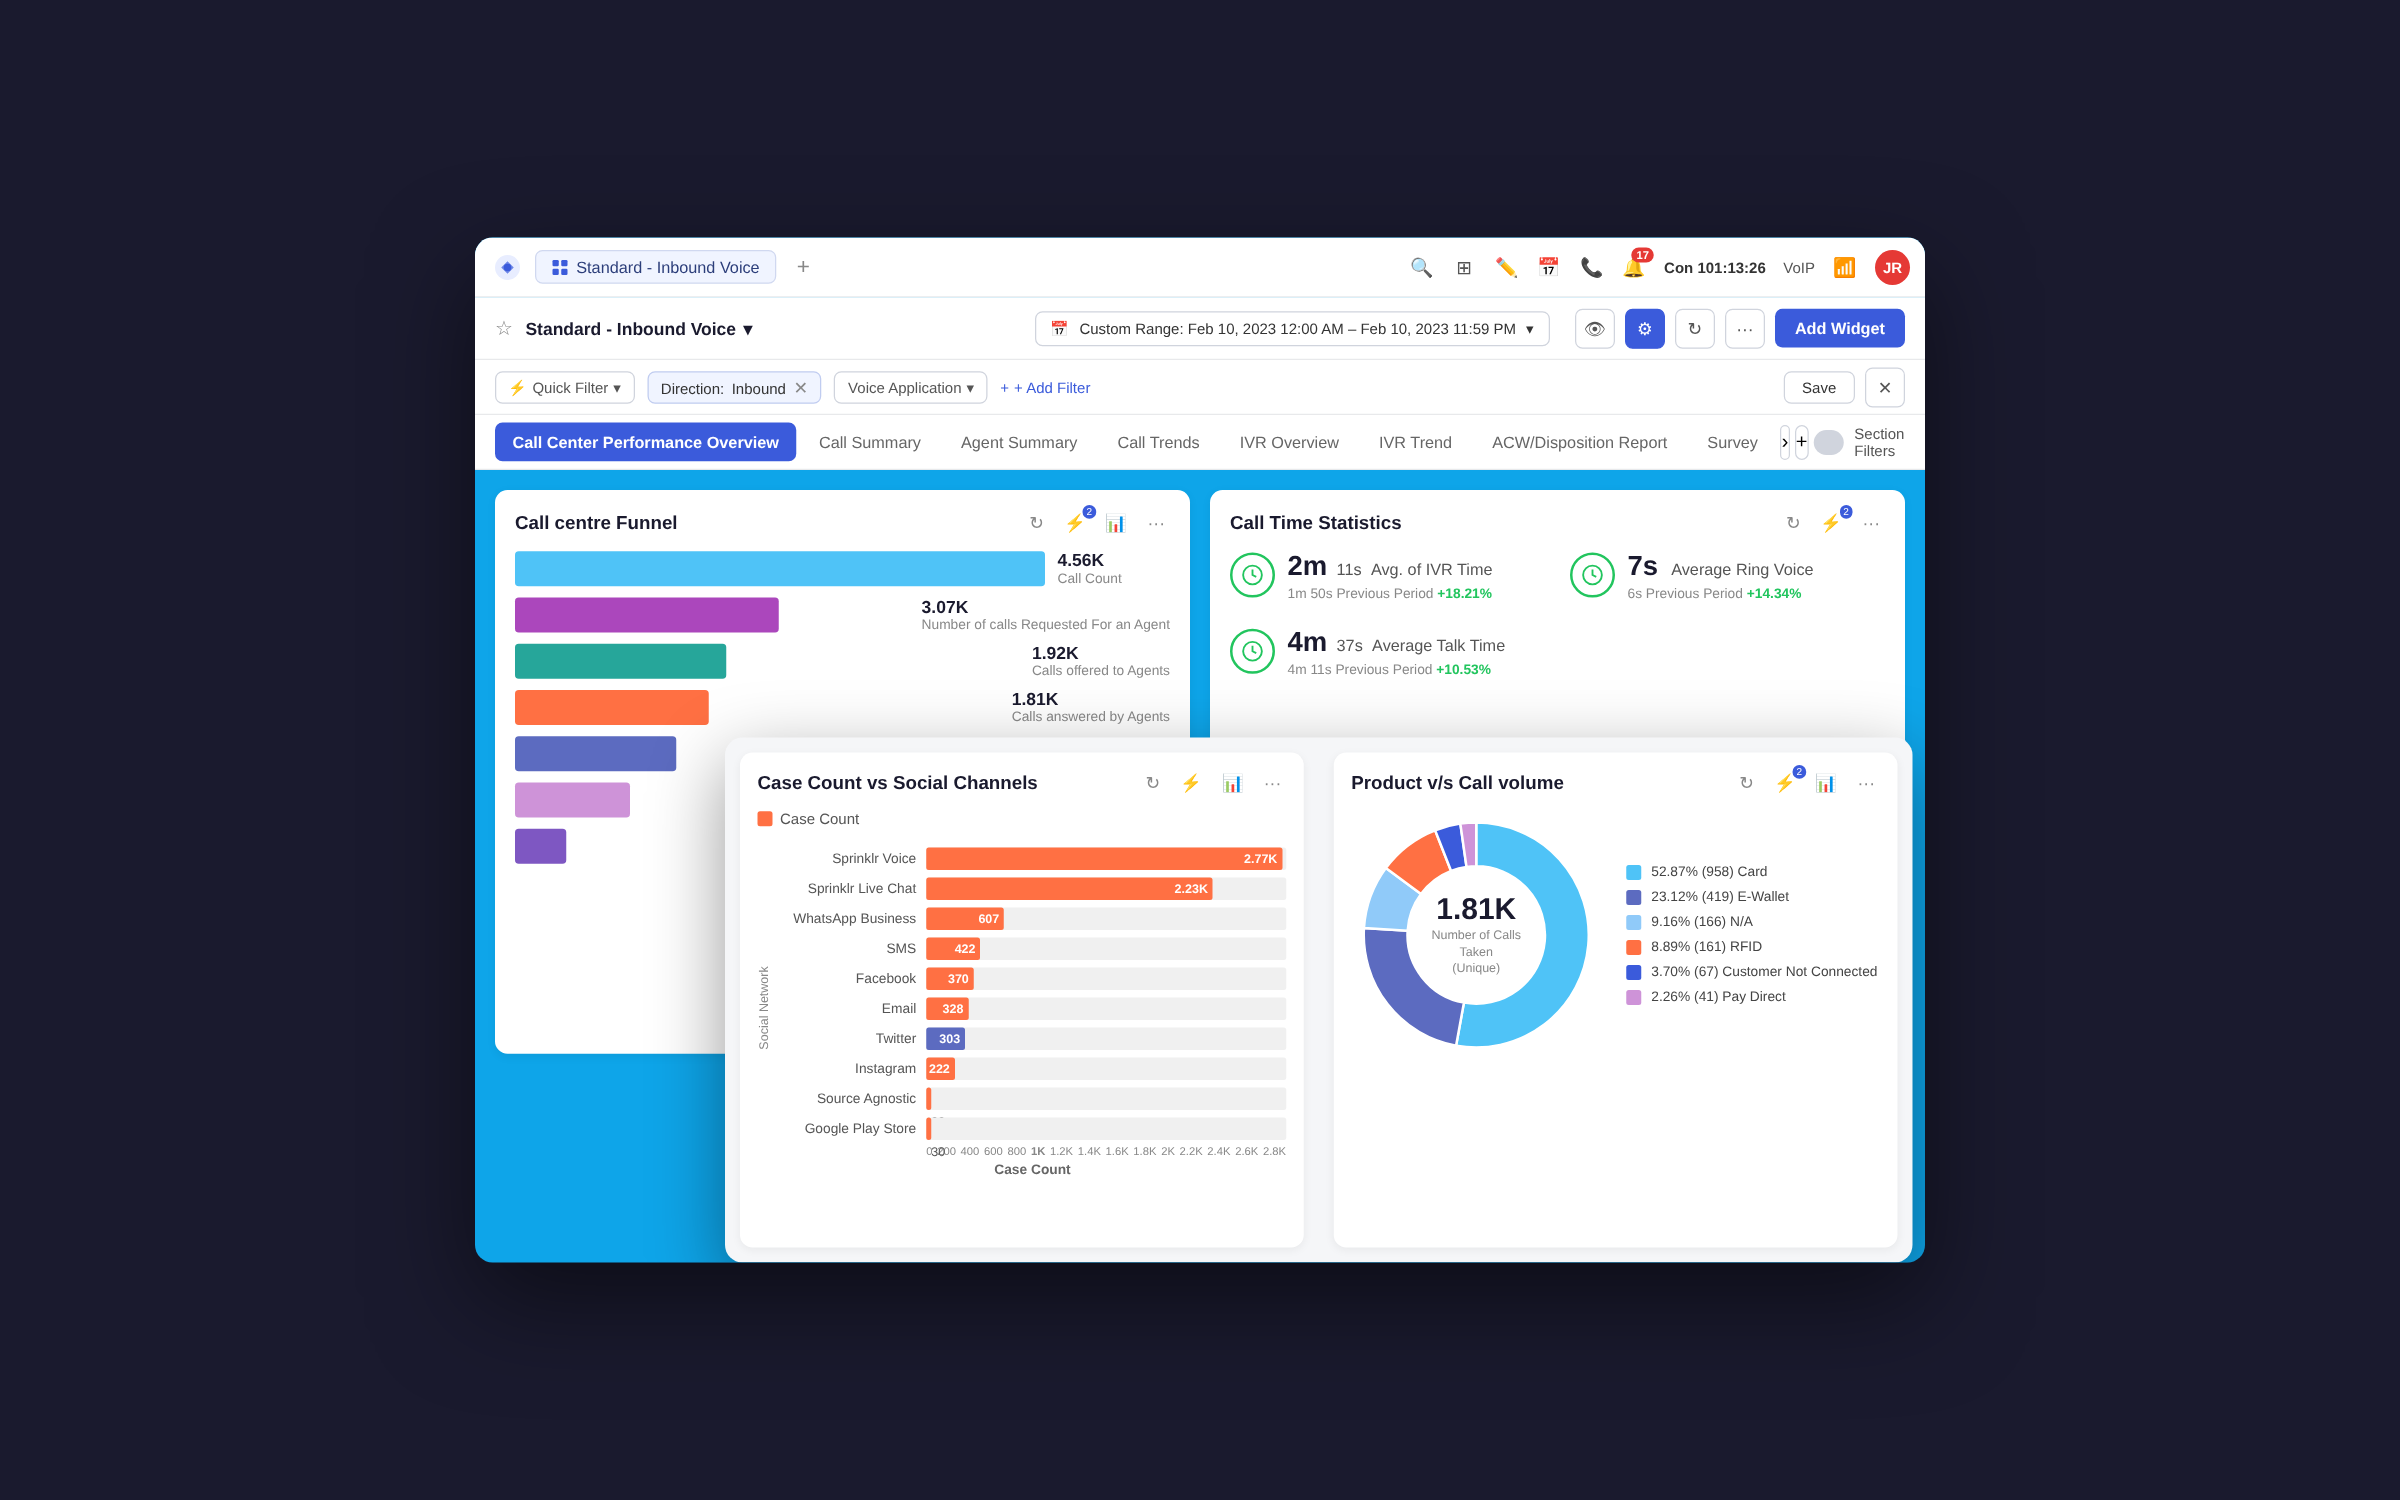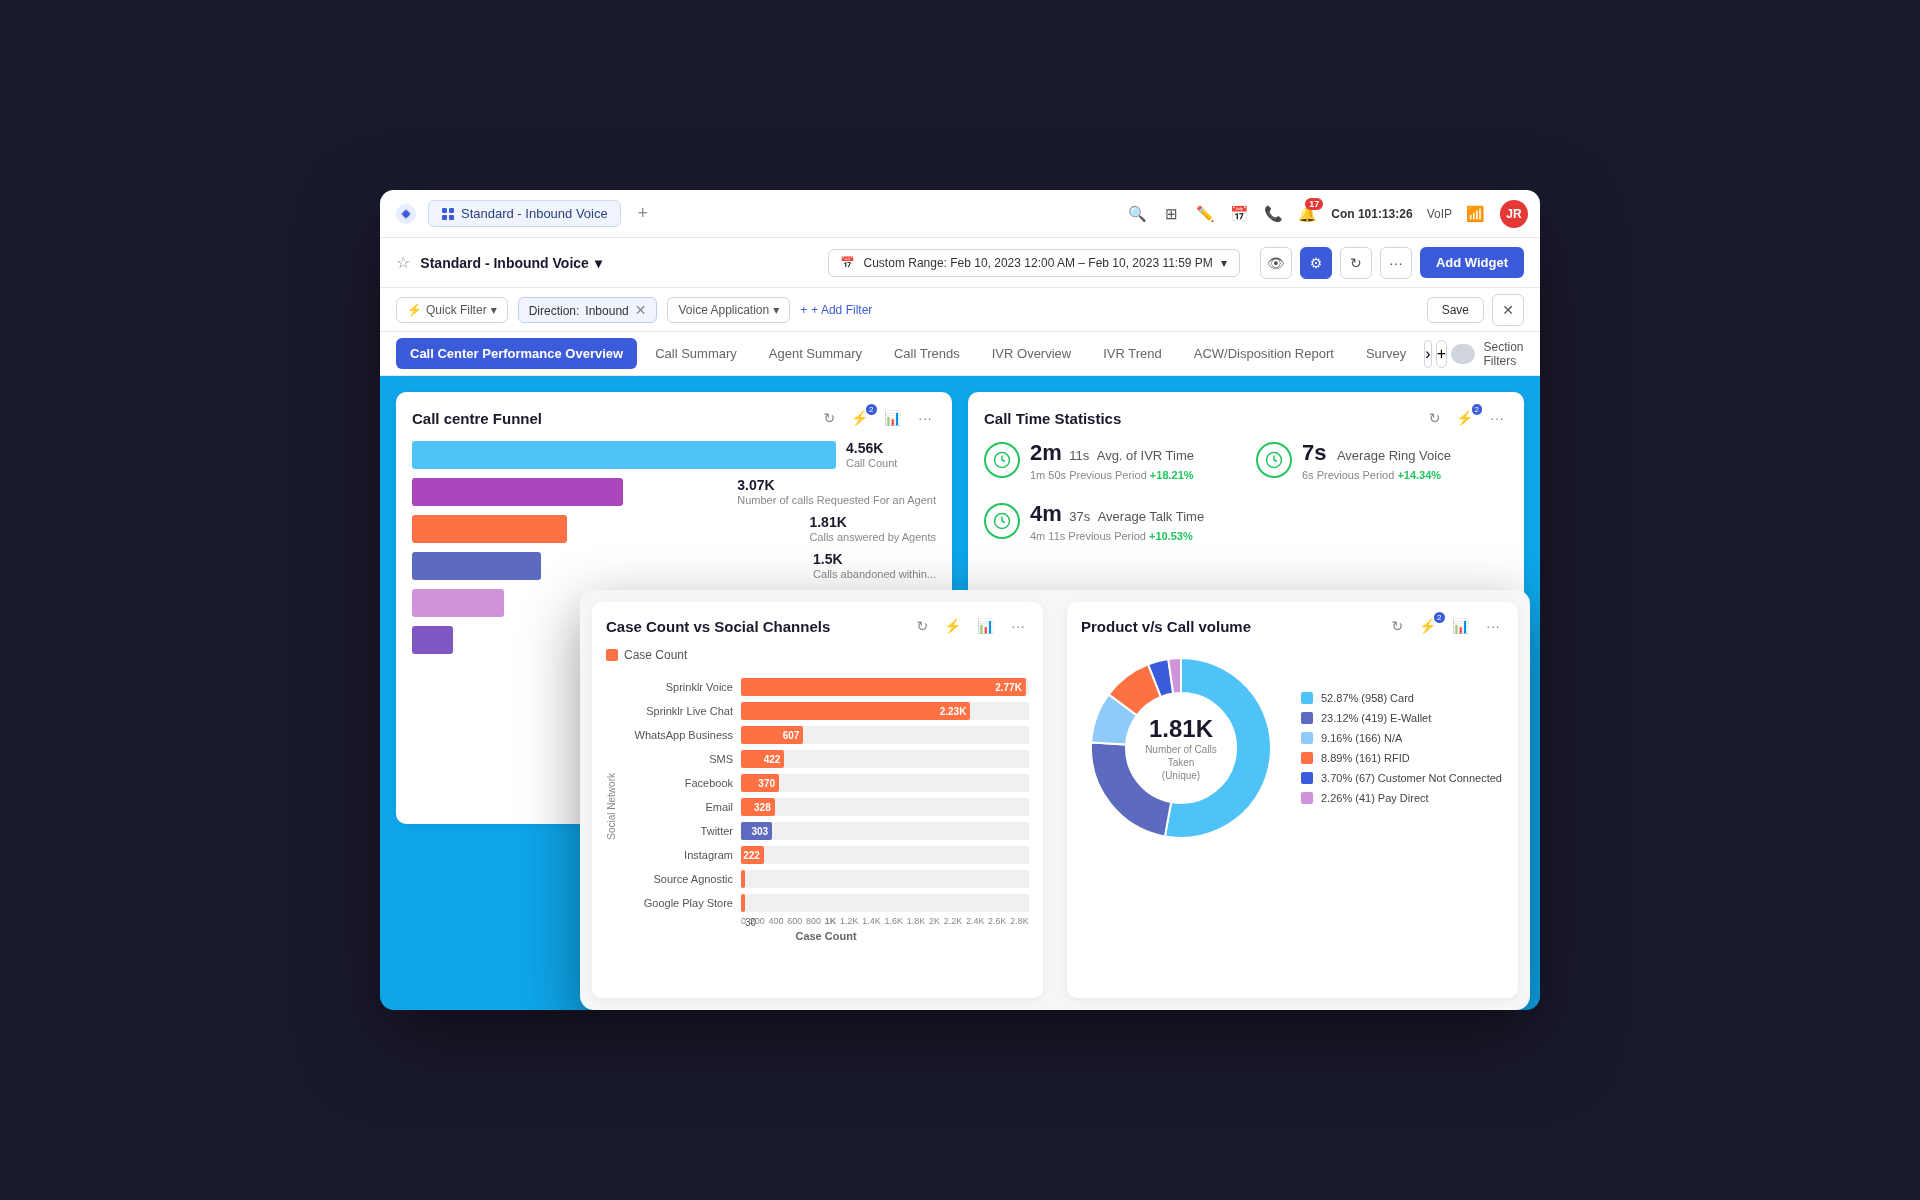--- a/index.html
+++ b/index.html
@@ -754,20 +754,29 @@
       <div class="funnel-desc">Call Count</div>
     </div>
   </div>
             <div class="funnel-row">
     <div class="funnel-bar-wrap">
       <div class="funnel-bar" style="width:67%;background:#ab47bc;"></div>
     </div>
     <div class="funnel-label">
       <div class="funnel-value">3.07K</div>
       <div class="funnel-desc">Number of calls Requested For an Agent</div>
+    </div>
+  </div>
+            <div class="funnel-row">
+    <div class="funnel-bar-wrap">
+      <div class="funnel-bar" style="width:42%;background:#26a69a;"></div>
+    </div>
+    <div class="funnel-label">
+      <div class="funnel-value">1.92K</div>
+      <div class="funnel-desc">Calls offered to Agents</div>
     </div>
   </div>
             <div class="funnel-row">
     <div class="funnel-bar-wrap">
       <div class="funnel-bar" style="width:40%;background:#ff7043;"></div>
     </div>
     <div class="funnel-label">
       <div class="funnel-value">1.81K</div>
       <div class="funnel-desc">Calls answered by Agents</div>
     </div>

